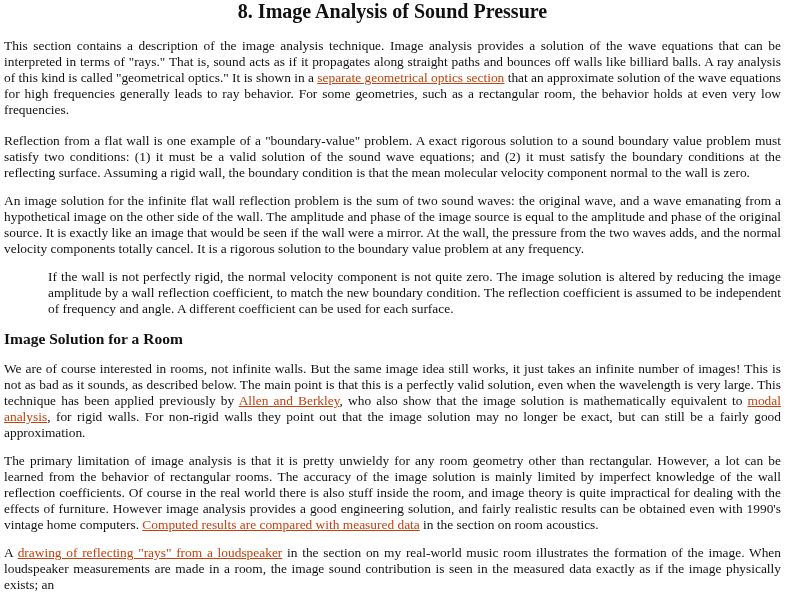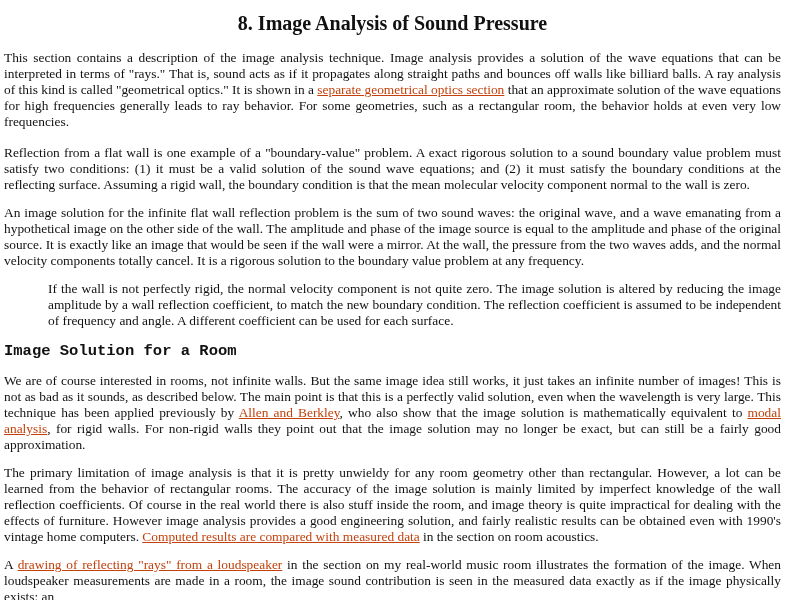--- a/index.html
+++ b/index.html
@@ -15,21 +15,21 @@
       color: #111111;
     }
     .page {
       padding: 0 4px 0 4px;
     }
     h1 {
       font-size: 20px;
       font-weight: bold;
       text-align: center;
       margin: 0;
-      padding-top: 12px;
+      padding-top: 0;
       line-height: 23px;
     }
     h3 {
       font-size: 15.5px;
       font-weight: bold;
       margin: 0;
       line-height: 18px;
     }
     p {
       font-size: 13.4px;
@@ -40,21 +40,21 @@
     a {
       color: #c2410c;
       text-decoration: underline;
     }
     .t-title { margin-top: 0; }
     .p1 { margin-top: 15px; }
     .h-wall { margin-top: 13px; }
     .p2 { margin-top: 15px; }
     .p3 { margin-top: 12px; }
     .p4 { margin-top: 12px; margin-left: 44px; }
-    .h-room { margin-top: 13px; font-family: Liberation Mono, monospace; }
+    .h-room { margin-top: 13px; }
     .p5 { margin-top: 13px; }
     .p6 { margin-top: 12px; }
     .p7 { margin-top: 12px; }
   </style>
 </head>
 <body>
 
 <div class="page">
   <h1 class="t-title">8. Image Analysis of Sound Pressure</h1>
 

